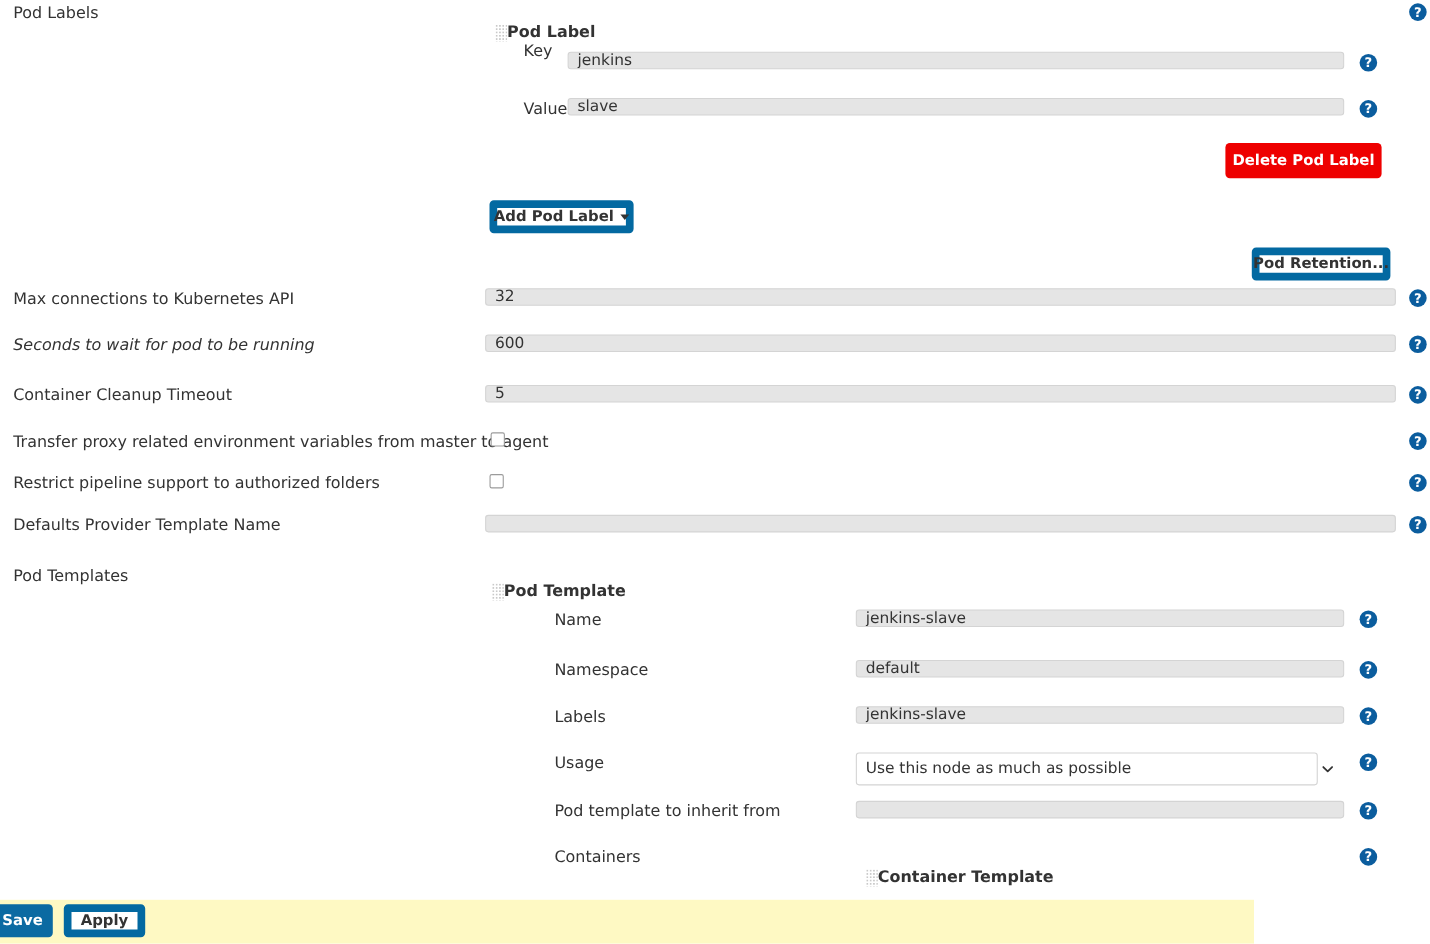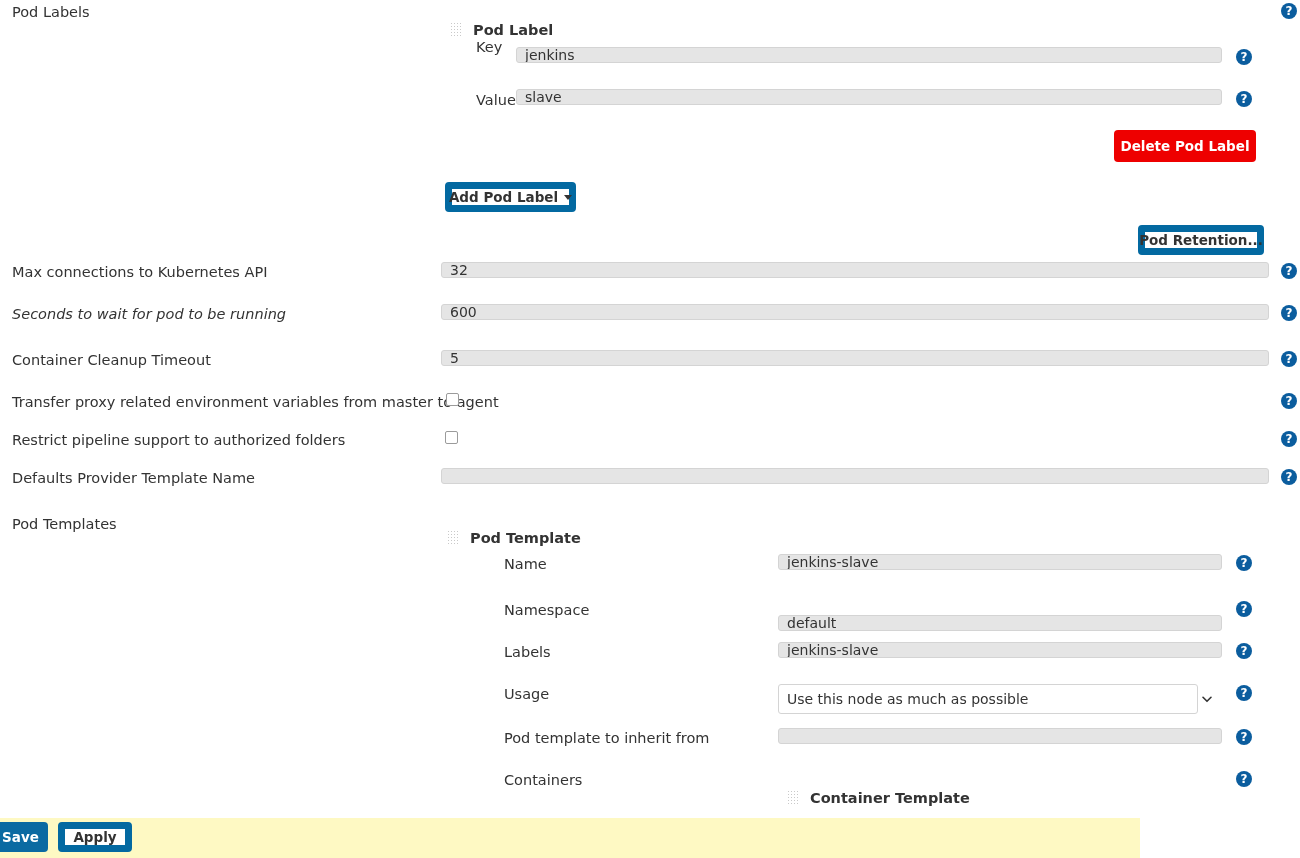--- a/index.html
+++ b/index.html
@@ -36,21 +36,21 @@
     line-height: 18px;
     white-space: nowrap;
   }
   .row-label.left { left: 12px; }
 
   
   .block-header {
     position: absolute;
     display: flex;
     align-items: center;
-    gap: 12px;
+    gap: 0;
   }
   .block-header .title {
     font-weight: bold;
     font-size: 14.5px;
     color: #333333;
     white-space: nowrap;
   }
   .drag-handle {
     width: 11px;
     height: 16px;
@@ -244,21 +244,21 @@
   <div class="block-header" style="left:447px; top:530px;">
     <span class="drag-handle"></span>
     <span class="title">Pod Template</span>
   </div>
 
   <div class="row-label" style="left:504px; top:555px;">Name</div>
   <input class="txt" style="left: 778px; top: 554px; width: 444px;" value="jenkins-slave">
   <div class="help" style="left:1236px; top:555px;">?</div>
 
   <div class="row-label" style="left:504px; top:601px;">Namespace</div>
-  <input class="txt" style="left: 778px; top: 615px; width: 444px;" value="default">
+  <input class="txt" style="left: 778px; top: 600px; width: 444px;" value="default">
   <div class="help" style="left:1236px; top:601px;">?</div>
 
   <div class="row-label" style="left:504px; top:643px;">Labels</div>
   <input class="txt" style="left: 778px; top: 642px; width: 444px;" value="jenkins-slave">
   <div class="help" style="left:1236px; top:643px;">?</div>
 
   <div class="row-label" style="left:504px; top:685px;">Usage</div>
   <div class="sel-wrap" style="left:778px; top:684px; width:444px; height:30px;">
     <select class="sel" style="left:0; top:0; width:420px; height:30px;" id="usage-select"><option value="Use this node as much as possible">Use this node as much as possible</option><option value="Only build jobs with label expressions matching this node">Only build jobs with label expressions matching this node</option></select>
     <svg class="sel-chevron" viewBox="0 0 12 12">

